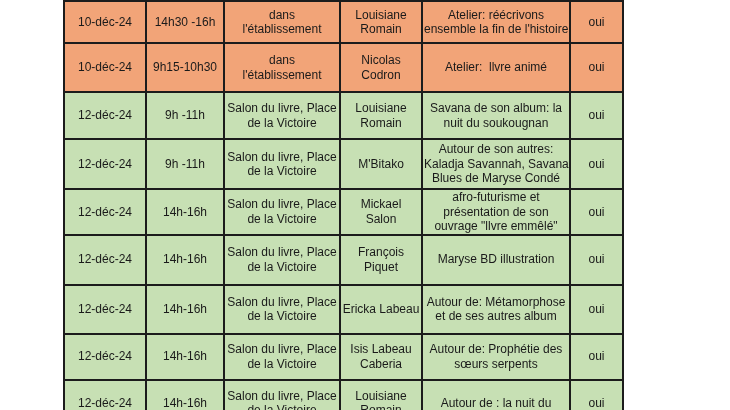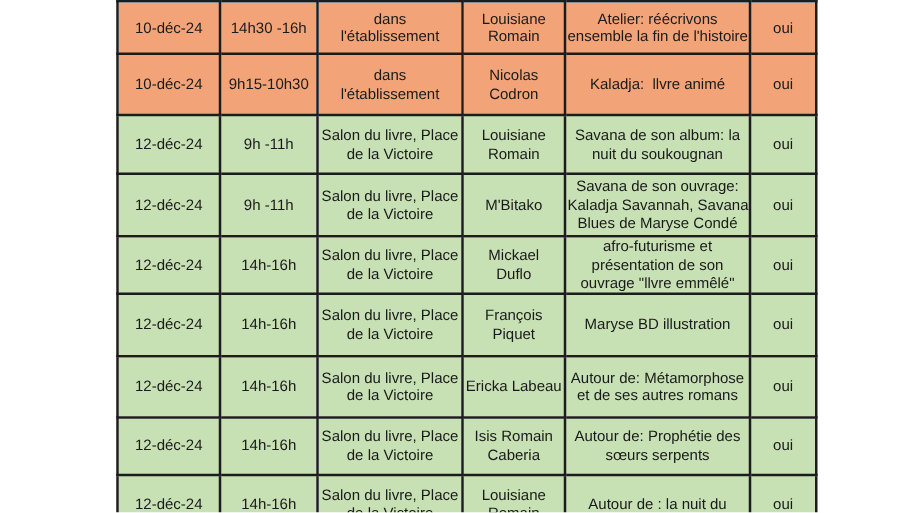--- a/index.html
+++ b/index.html
@@ -7,21 +7,20 @@
     padding: 0;
     background: var(--page_background, #fff);
     font-family: "Liberation Sans", sans-serif;
   }
   .page {
     position: relative;
     width: 626px;
     height: 410px;
     overflow: hidden;
     background: var(--page_background, #fff);
-    margin-left: 30px;
   }
   table.schedule {
     position: absolute;
     left: 63px;
     top: 0;
     border-collapse: collapse;
     table-layout: fixed;
     width: 559px;
     color: var(--text, #1a1a1a);
   }
@@ -72,52 +71,52 @@
 ensemble la fin de l'histoire</td>
         <td>oui</td>
       </tr>
       <tr class="orange r2">
         <td>10-déc-24</td>
         <td>9h15-10h30</td>
         <td>dans
 l'établissement</td>
         <td>Nicolas
 Codron</td>
-        <td>Kaladja:  llvre animé</td>
+        <td>Atelier:  llvre animé</td>
         <td>oui</td>
       </tr>
       <tr class="green r3">
         <td>12-déc-24</td>
         <td>9h -11h</td>
         <td>Salon du livre, Place
 de la Victoire</td>
         <td>Louisiane
 Romain</td>
         <td>Savana de son album: la
 nuit du soukougnan</td>
         <td>oui</td>
       </tr>
       <tr class="green r4">
         <td>12-déc-24</td>
         <td>9h -11h</td>
         <td>Salon du livre, Place
 de la Victoire</td>
         <td>M'Bitako</td>
-        <td>Savana de son ouvrage:
+        <td>Autour de son autres:
 Kaladja Savannah, Savana
 Blues de Maryse Condé</td>
         <td>oui</td>
       </tr>
       <tr class="green r5">
         <td>12-déc-24</td>
         <td>14h-16h</td>
         <td>Salon du livre, Place
 de la Victoire</td>
         <td>Mickael
-Duflo</td>
+Salon</td>
         <td>afro-futurisme et
 présentation de son
 ouvrage "llvre emmêlé"</td>
         <td>oui</td>
       </tr>
       <tr class="green r6">
         <td>12-déc-24</td>
         <td>14h-16h</td>
         <td>Salon du livre, Place
 de la Victoire</td>
@@ -126,29 +125,29 @@
         <td>Maryse BD illustration</td>
         <td>oui</td>
       </tr>
       <tr class="green r7">
         <td>12-déc-24</td>
         <td>14h-16h</td>
         <td>Salon du livre, Place
 de la Victoire</td>
         <td>Ericka Labeau</td>
         <td>Autour de: Métamorphose
-et de ses autres romans</td>
+et de ses autres album</td>
         <td>oui</td>
       </tr>
       <tr class="green r8">
         <td>12-déc-24</td>
         <td>14h-16h</td>
         <td>Salon du livre, Place
 de la Victoire</td>
-        <td>Isis Romain
+        <td>Isis Labeau
 Caberia</td>
         <td>Autour de: Prophétie des
 sœurs serpents</td>
         <td>oui</td>
       </tr>
       <tr class="green r9">
         <td>12-déc-24</td>
         <td>14h-16h</td>
         <td>Salon du livre, Place
 de la Victoire</td>

